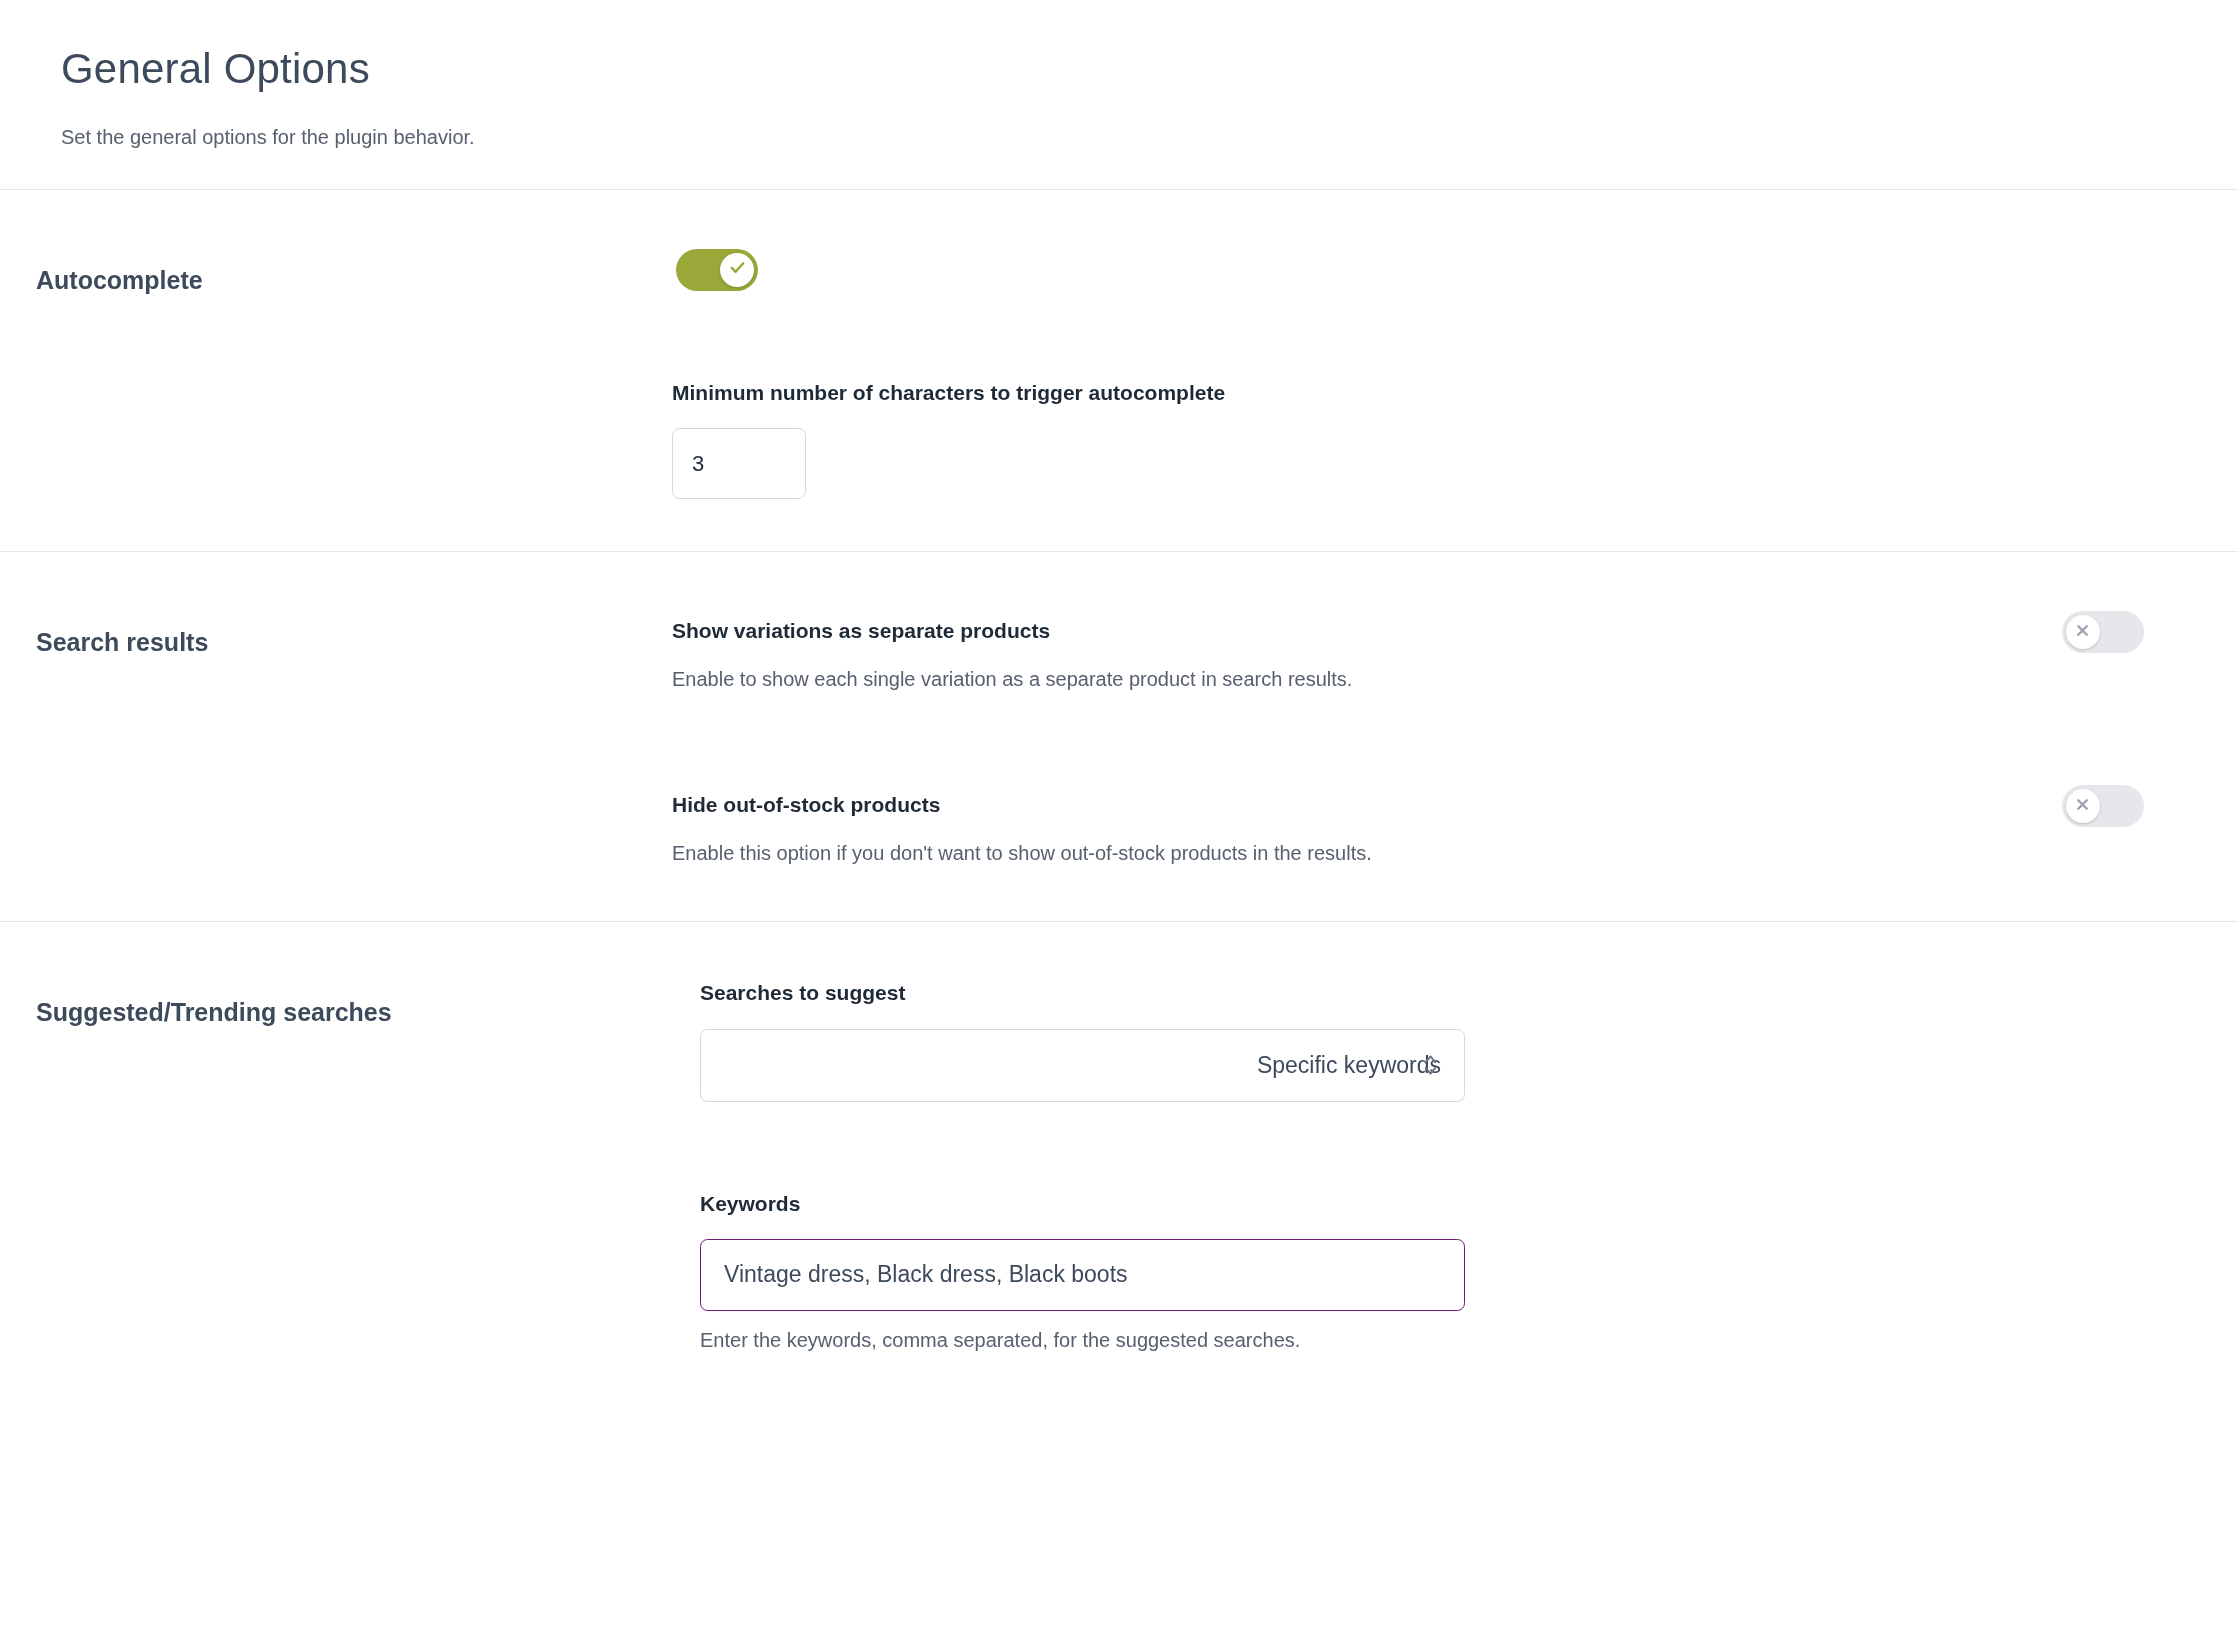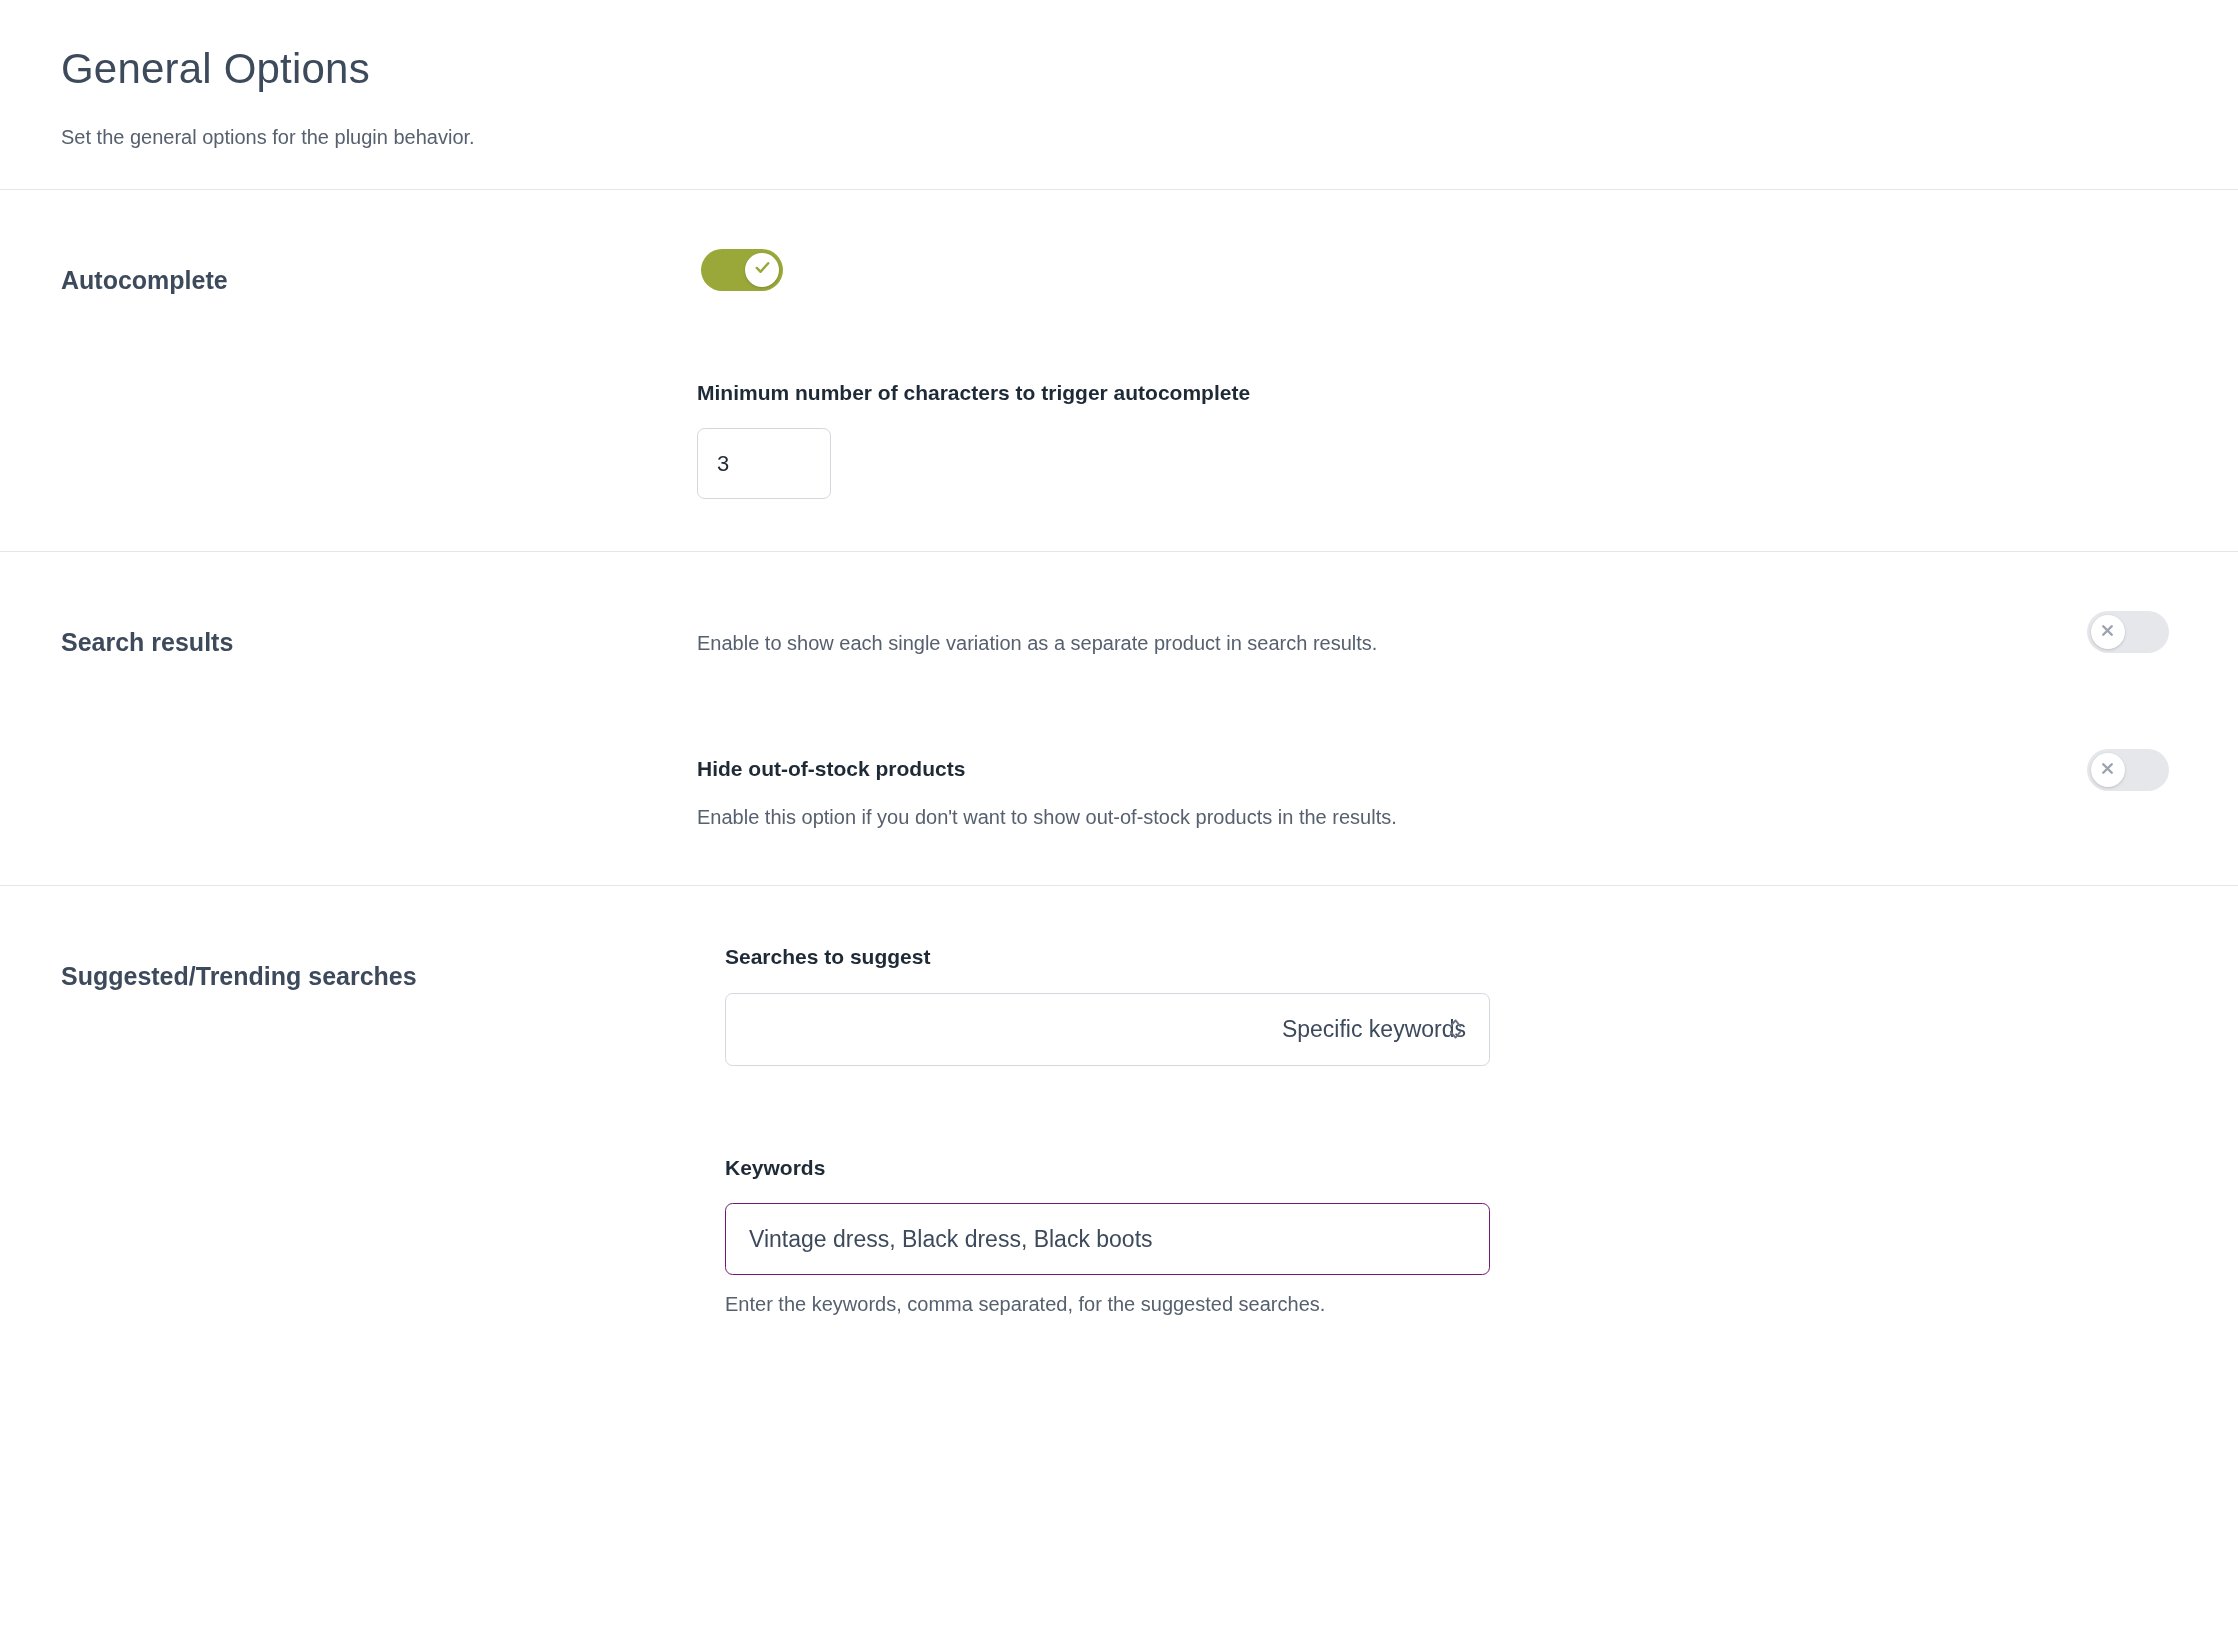--- a/index.html
+++ b/index.html
@@ -41,21 +41,21 @@
     font-size: 20px;
     color: #56606e;
     margin: 0;
     line-height: 1.4;
   }
 
   
   .section {
     display: flex;
     align-items: flex-start;
-    padding: 57px 61px 52px 61px;
+    padding: 57px 61px 52px 36px;
     border-bottom: 1px solid #e3e6ea;
   }
   .section:last-of-type { border-bottom: none; gap: 28px; }
 
   .section-label {
     width: 636px;
     flex: 0 0 636px;
     font-size: 25px;
     font-weight: 700;
     color: #3d4a5c;
@@ -247,20 +247,21 @@
     </div>
   </div>
 
   <div class="section">
     <div class="section-label">Search results</div>
     <div class="section-body">
 
       <div class="field-block">
         <div class="field-row">
           <div>
+            <div class="field-label">Show variations as separate products</div>
             <div class="field-desc">Enable to show each single variation as a separate product in search results.</div>
           </div>
           <div class="toggle-cell">
             <div class="toggle off">
               <div class="knob">
                 <span>
                   <svg width="17" height="17" viewBox="0 0 18 18" fill="none" stroke-width="2.6" stroke-linecap="round">
                       <path d="M4.5 4.5 L13.5 13.5 M13.5 4.5 L4.5 13.5"></path>
                     </svg>
                 </span>

